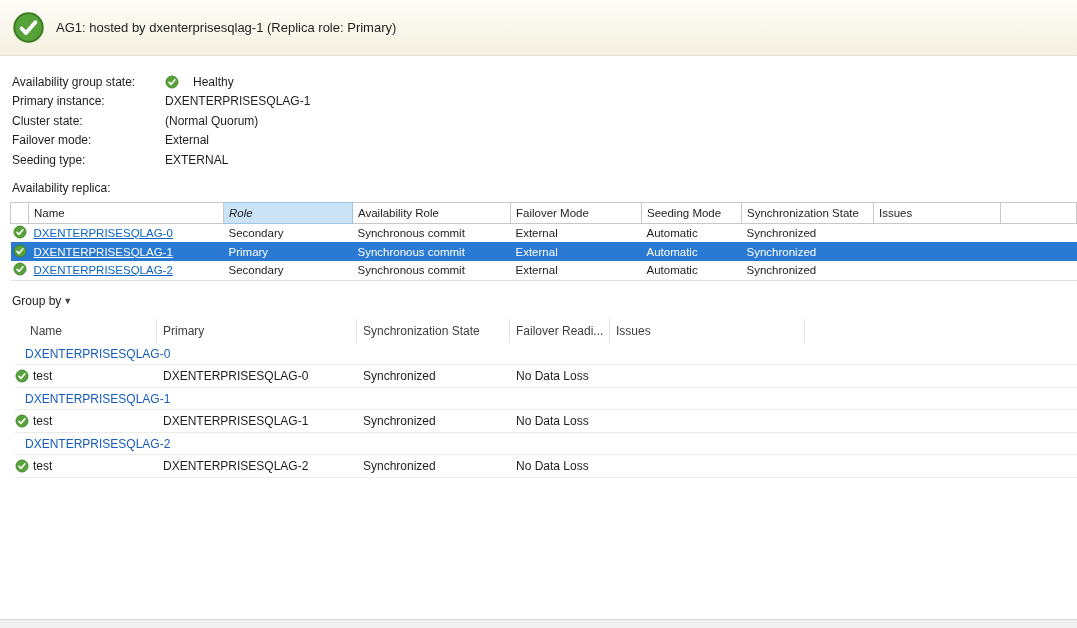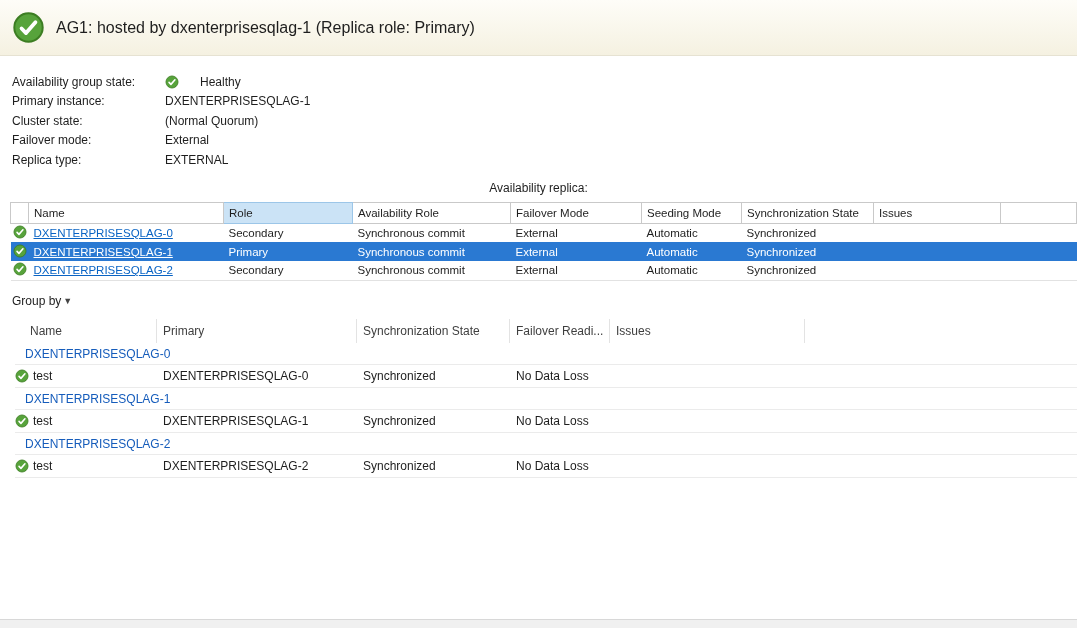--- a/index.html
+++ b/index.html
@@ -12,47 +12,47 @@
     font-family: "Liberation Sans", sans-serif;
     font-size: 12px;
   }
   .hdr {
     height: 56px;
     background: linear-gradient(#fefdf8, var(--hdr-bg, #f5f1e1));
     border-bottom: 1px solid #e6e2d2;
     display: flex; align-items: center; gap: 11px;
     padding: 0 12px;
   }
-  .hdr-title { font-size: 16px; font-weight: 400; }
+  .hdr-title { font-size: 13px; font-weight: 400; }
   .icon-lg { width: 33px; height: 33px; display: inline-block; }
   .icon-lg svg { width: 33px; height: 33px; display: block; }
   .icon-sm { width: 14px; height: 14px; display: inline-block; flex: 0 0 14px; }
   .icon-sm svg { width: 14px; height: 14px; display: block; }
 
   .summary { padding: 13px 12px 0 12px; }
   .summary-row { display: flex; align-items: flex-end; height: 19.5px; }
   .summary-label { width: 153px; flex: 0 0 153px; }
-  .summary-value { display: flex; align-items: center; gap: 21px; }
-
-  .replica-label { margin: 14px 12px 0 12px; text-align: center; }
+  .summary-value { display: flex; align-items: center; gap: 14px; }
+
+  .replica-label { margin: 14px 12px 0 12px; }
 
   table.replica {
     border-collapse: collapse; table-layout: fixed;
     width: 1067px; margin: 7px 0 0 10px;
     font-size: 11.5px;
     border-bottom: 1px solid #e2e2e2;
   }
   table.replica th {
     font-weight: 400; text-align: left;
     border: 1px solid #c9c9c9;
     padding: 2px 5px; height: 21px;
     background: #ffffff;
     overflow: hidden; white-space: nowrap;
   }
-  table.replica th.sorted { background: var(--sorted-bg, #cbe3f6); border-color: #9cc6e8; }
+  table.replica th.sorted { background: var(--sorted-bg, #cbe3f6); border-color: #9cc6e8; font-style: italic; }
   table.replica td {
     padding: 1px 5px; height: 19px;
     overflow: hidden; white-space: nowrap;
   }
   table.replica td.icon-cell { padding: 1px 0 1px 2px; }
   table.replica tr.selected td { background: var(--sel, #2a79d2); color: #ffffff; }
   table.replica tr.selected a.rlink { color: #ffffff; }
   a.rlink { color: var(--link, #0a64c4); text-decoration: underline; }
 
   .groupby {
@@ -135,21 +135,21 @@
           <span>(Normal Quorum)</span>
         </span>
       </div>
       <div class="summary-row">
         <span class="summary-label">Failover mode:</span>
         <span class="summary-value">
           <span>External</span>
         </span>
       </div>
       <div class="summary-row">
-        <span class="summary-label">Replica type:</span>
+        <span class="summary-label">Seeding type:</span>
         <span class="summary-value">
           <span>EXTERNAL</span>
         </span>
       </div>
     </div>
 
   <div class="replica-label">Availability replica:</div>
 
   <table class="replica">
       <colgroup>

